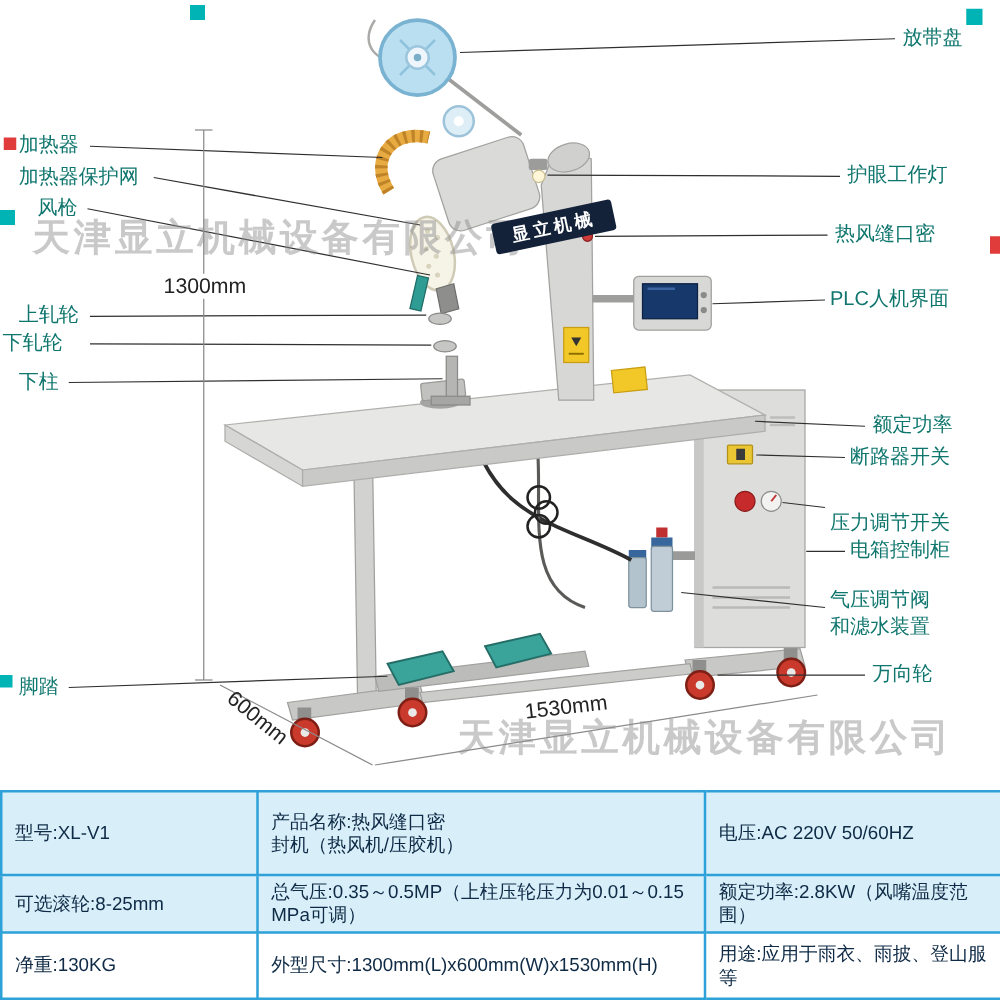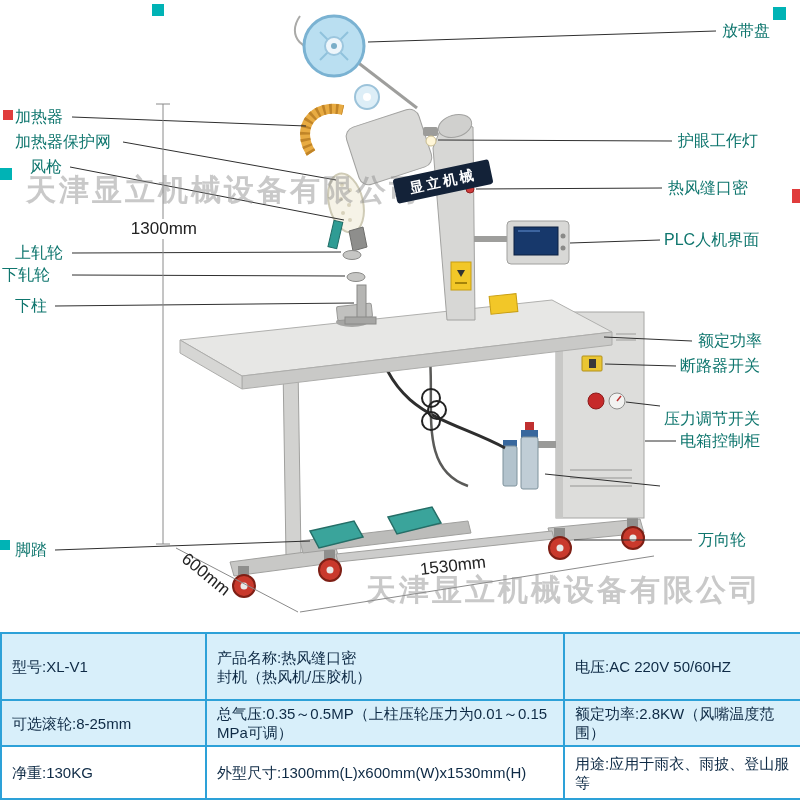--- a/index.html
+++ b/index.html
@@ -228,20 +228,22 @@
     <div class="lbl" style="left:15px;top:539px">脚踏</div>
 
     <div class="lbl" style="left:722px;top:20px">放带盘</div>
     <div class="lbl" style="left:678px;top:130px">护眼工作灯</div>
     <div class="lbl" style="left:668px;top:177px">热风缝口密</div>
     <div class="lbl" style="left:664px;top:229px">PLC人机界面</div>
     <div class="lbl" style="left:698px;top:330px">额定功率</div>
     <div class="lbl" style="left:680px;top:355px">断路器开关</div>
     <div class="lbl" style="left:664px;top:408px">压力调节开关</div>
     <div class="lbl" style="left:680px;top:430px">电箱控制柜</div>
+    <div class="lbl multi" style="left:664px;top:470px">气压调节阀
+和滤水装置</div>
     <div class="lbl" style="left:698px;top:529px">万向轮</div>
 
     <div class="dim dim-v">1300mm</div>
     <div class="dim dim-d">600mm</div>
     <div class="dim dim-w">1530mm</div>
 
     <div class="sq" style="left:152px;top:4px;width:12px;height:12px;background:#00b3b5"></div>
     <div class="sq" style="left:773px;top:7px;width:13px;height:13px;background:#00b3b5"></div>
     <div class="sq" style="left:3px;top:110px;width:10px;height:10px;background:#e03c3c"></div>
     <div class="sq" style="left:0;top:168px;width:12px;height:12px;background:#00b3b5"></div>

